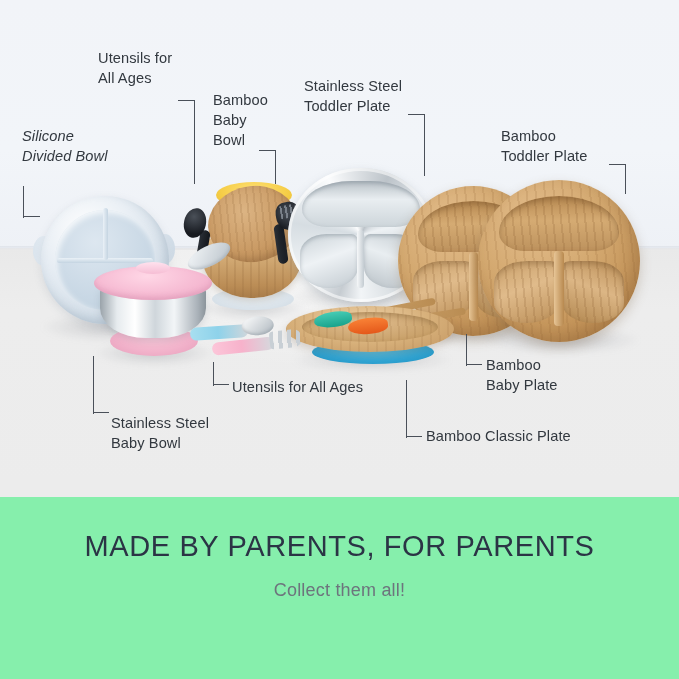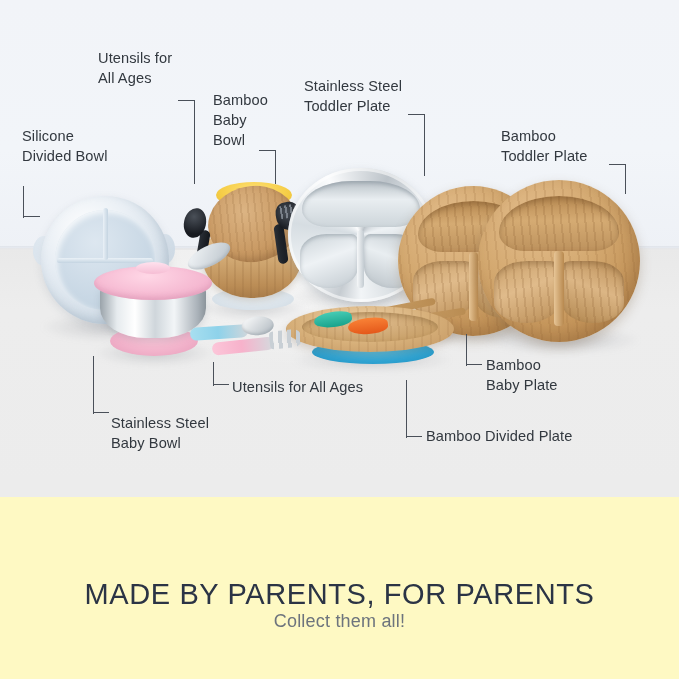--- a/index.html
+++ b/index.html
@@ -353,33 +353,34 @@
   .lead {
     position:absolute;
     border-color:#4a5059;
     border-style:solid;
     border-width:0;
   }
 
   
   .bottom {
     position:absolute; left:0; top:497px; width:679px; height:182px;
-    background:#fef9c3;
-    display:flex; flex-direction:column; align-items:center;justify-content:center;
+    background:#86efac;
+    display:flex; flex-direction:column; align-items:center;
   }
   .headline {
     margin-top:33px;
     font-family:"Liberation Sans", sans-serif;
     font-size:29px;
     letter-spacing:.6px;
     color:#2b3445;
     font-weight:400;
     text-align:center;
   }
   .subline {
+    margin-top:17px;
     font-family:"Liberation Sans", sans-serif;
     font-size:18px;
     color:#6d747d;
     font-weight:300;
     letter-spacing:.2px;
     text-align:center;
   }
 </style>
 </head>
 <body>
@@ -467,21 +468,21 @@
       <div class="handle"></div>
       <div class="bowlp"></div>
     </div>
     <div class="prod cut-fork">
       <div class="handle"></div>
       <div class="tines"></div>
     </div>
 
     <div class="label-band"></div>
 
-    <div class="callout" style="left:22px;top:126px;">
+    <div class="callout" style="left:22px;top:126px;font-style:italic;">
       <div class="txt">Silicone
 Divided Bowl</div>
     </div>
     <div class="lead" style="left:23px;top:186px;width:1.4px;height:32px;background:#4a5059;"></div>
     <div class="lead" style="left:23px;top:216px;width:17px;height:1.4px;background:#4a5059;"></div>
 
     <div class="callout" style="left:98px;top:48px;">
       <div class="txt">Utensils for
 All Ages</div>
     </div>
@@ -526,21 +527,21 @@
     <div class="lead" style="left:466px;top:334px;width:1.4px;height:32px;background:#4a5059;"></div>
     <div class="lead" style="left:466px;top:364px;width:16px;height:1.4px;background:#4a5059;"></div>
     <div class="callout" style="left:486px;top:355px;">
       <div class="txt">Bamboo
 Baby Plate</div>
     </div>
 
     <div class="lead" style="left:406px;top:380px;width:1.4px;height:58px;background:#4a5059;"></div>
     <div class="lead" style="left:406px;top:436px;width:16px;height:1.4px;background:#4a5059;"></div>
     <div class="callout" style="left:426px;top:426px;">
-      <div class="txt">Bamboo Divided Plate</div>
+      <div class="txt">Bamboo Classic Plate</div>
     </div>
 
   </div>
 
   <div class="bottom">
     <div class="headline">MADE BY PARENTS, FOR PARENTS</div>
     <div class="subline">Collect them all!</div>
   </div>
 
 </div>

